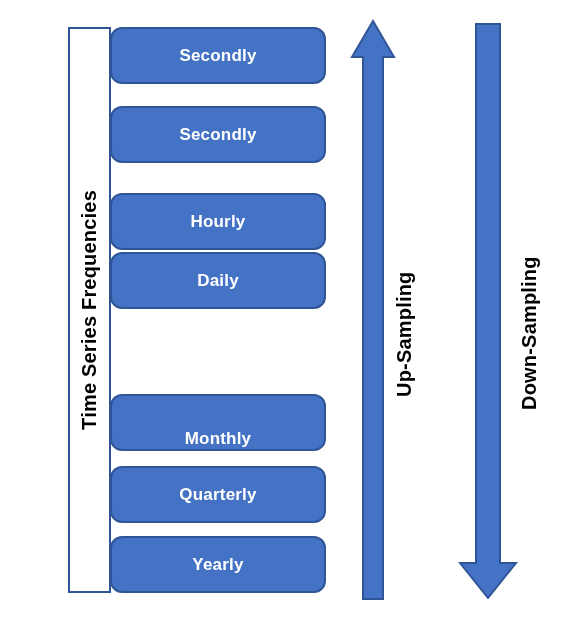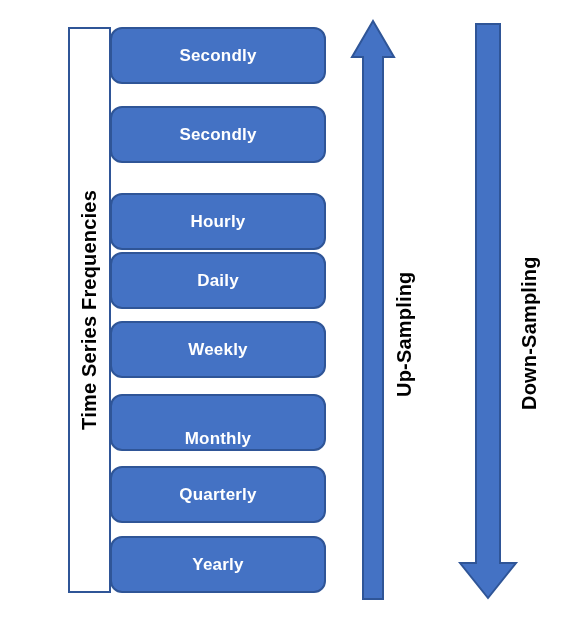--- a/index.html
+++ b/index.html
@@ -117,23 +117,20 @@
     </div>
     <div class="freq-box" style="top:79px;">
       <span class="freq-box-label">Secondly</span>
     </div>
     <div class="freq-box" style="top:152px;margin-top:14px;">
       <span class="freq-box-label">Hourly</span>
     </div>
     <div class="freq-box" style="top:225px;align-items:center;">
       <span class="freq-box-label">Daily</span>
     </div>
-    <div class="freq-box" style="top:294px;">
-      <span class="freq-box-label">Weekly</span>
-    </div>
     <div class="freq-box" style="top:367px;align-items:flex-end;">
       <span class="freq-box-label">Monthly</span>
     </div>
     <div class="freq-box" style="top:509px;">
       <span class="freq-box-label">Yearly</span>
     </div>
     <div class="freq-box" style="top:439px;">
       <span class="freq-box-label">Quarterly</span>
     </div>
   </div>

